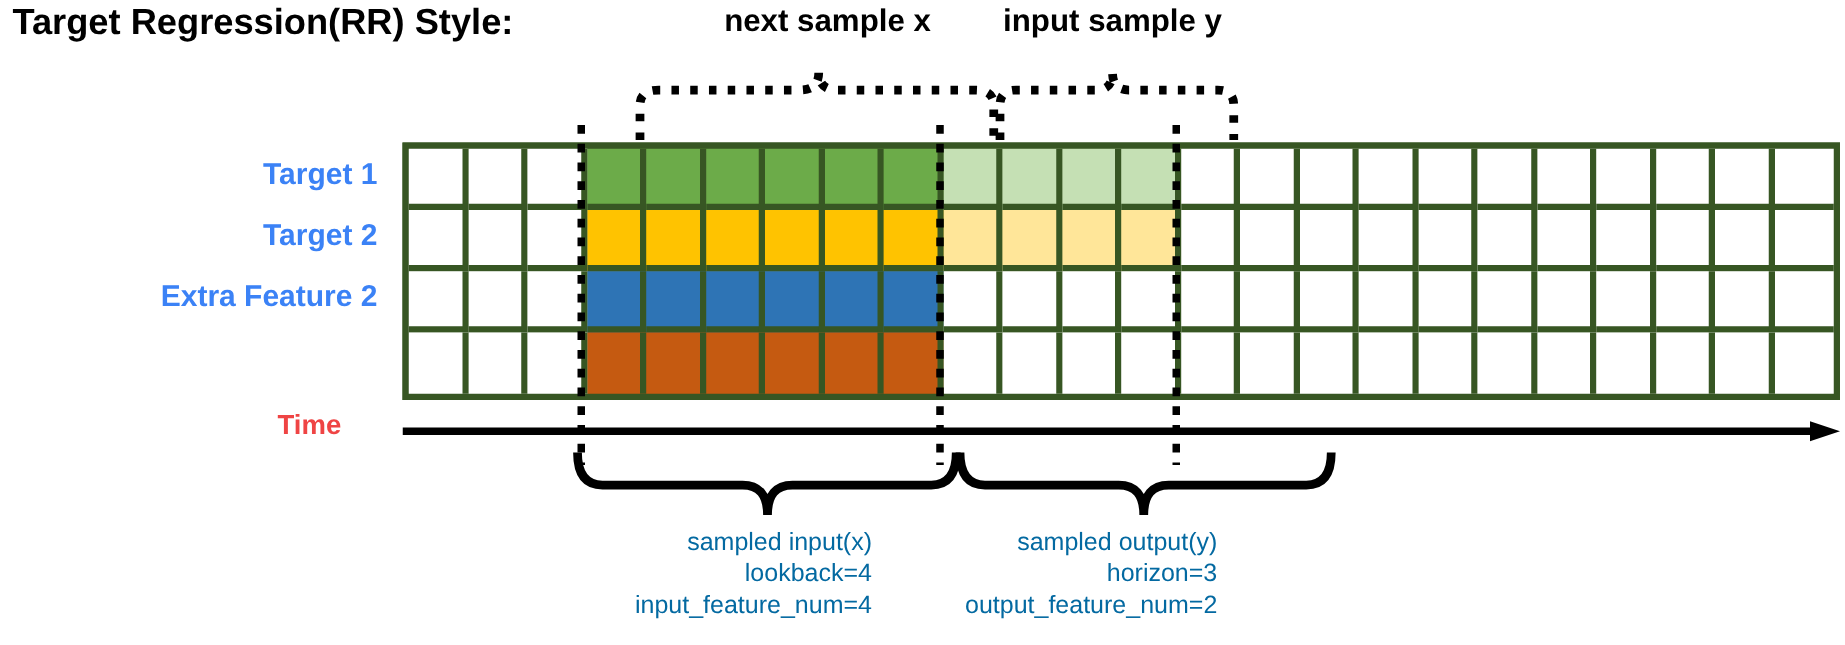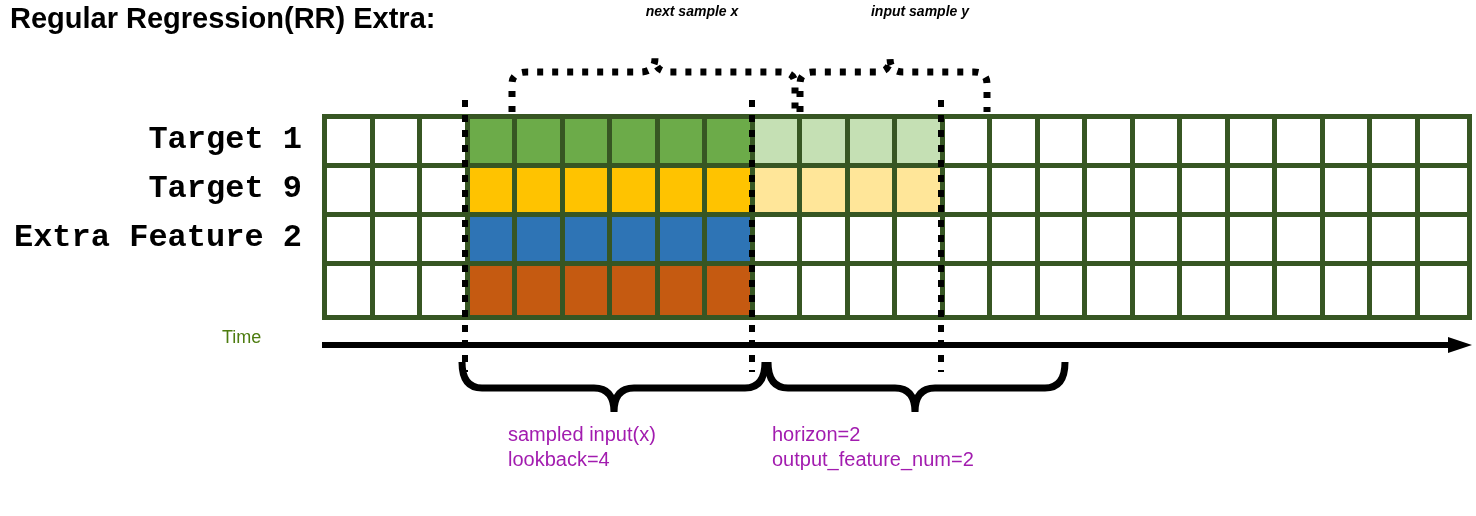--- a/index.html
+++ b/index.html
@@ -23,49 +23,46 @@
     font-weight: 700;
     color: #000000;
     letter-spacing: 0px;
     white-space: nowrap;
   }
 
   
   .sample-label {
     position: absolute;
     top: 3px;
-    font-size: 14px;
-    font-style: italic;
+    font-size: 25px;
     font-weight: 600;
     color: #000000;
     white-space: nowrap;
     transform: translateX(-50%);
-    margin-left: 30px;
   }
   #label-next-sample-x { left: 662px; }
   #label-next-sample-y { left: 890px; }
   #row-labels {
     position: absolute;
     left: 0px;
     top: 115px;
     width: 312px;
     height: 196px;
   }
   .row-label-cell {
     height: 49px;
     display: flex;
     align-items: center;
     justify-content: flex-end;
     padding-right: 10px;
     box-sizing: border-box;
-    font-size: 32px;
+    font-size: 24px;
     font-weight: 700;
-    color: #000000;
-    white-space: nowrap;
-    font-family: Liberation Mono, monospace;
+    color: #3b82f6;
+    white-space: nowrap;
   }
 
   
   #grid {
     position: absolute;
     left: 322px;
     top: 114px;
     border: 5px solid #375623;
     box-sizing: border-box;
     background: #375623;
@@ -86,23 +83,23 @@
     border-bottom: 5px solid #375623;
   }
   .grid-row:last-child .cell { border-bottom: none; }
   .grid-row .cell:last-child { border-right: none; }
 
   
   #time-label {
     position: absolute;
     left: 222px;
     top: 327px;
-    font-size: 18px;
-    font-weight: 400;
-    color: #4d7c0f;
+    font-size: 22px;
+    font-weight: 700;
+    color: #ef4444;
   }
   #time-axis {
     position: absolute;
     left: 322px;
     top: 336px;
     width: 1150px;
     height: 18px;
   }
 
   
@@ -113,39 +110,40 @@
     width: 1476px;
     height: 516px;
     pointer-events: none;
   }
 
   
   .caption {
     position: absolute;
     font-size: 20px;
     font-weight: 400;
-    color: #a21caf;
+    color: #0369a1;
     line-height: 25px;
     white-space: nowrap;
+    text-align: right;
   }
   #caption-input { left: 508px; top: 422px; }
   #caption-output { left: 772px; top: 422px; }
   .caption-line { display: block; }
 </style>
 </head>
 <body>
 
-<div id="page-title">Regular Regression(RR) Extra:</div>
+<div id="page-title">Target Regression(RR) Style:</div>
 
 <div id="label-next-sample-x" class="sample-label">next sample x</div>
 <div id="label-next-sample-y" class="sample-label">input sample y</div>
 
 <div id="row-labels">
   <div class="row-label-cell">Target 1</div>
-  <div class="row-label-cell">Target 9</div>
+  <div class="row-label-cell">Target 2</div>
   <div class="row-label-cell">Extra Feature 2</div>
 </div>
 
 <div id="grid">
     <div class="grid-row">
       <div class="cell" style="background: rgb(255, 255, 255);"></div>
       <div class="cell" style="background: rgb(255, 255, 255);"></div>
       <div class="cell" style="background: rgb(255, 255, 255);"></div>
       <div class="cell" style="background: rgb(108, 171, 73);"></div>
       <div class="cell" style="background: rgb(108, 171, 73);"></div>
@@ -267,18 +265,20 @@
   <path d="M 800,112 L 800,84 Q 800,72 813,72 L 877,72 Q 890,72 890,58 Q 890,72 903,72 L 974,72 Q 987,72 987,84 L 987,112" fill="none" stroke="#000" stroke-width="7" stroke-dasharray="6 9" stroke-linecap="butt"></path>
 
   <path d="M 462,362 Q 462,388 482,388 L 594,388 Q 614,388 614,412 Q 614,388 634,388 L 745,388 Q 765,388 765,362" fill="none" stroke="#000" stroke-width="7" stroke-linecap="butt"></path>
 
   <path d="M 768,362 Q 768,388 788,388 L 895,388 Q 915,388 915,412 Q 915,388 935,388 L 1045,388 Q 1065,388 1065,362" fill="none" stroke="#000" stroke-width="7" stroke-linecap="butt"></path>
 </svg>
 
 <div id="caption-input" class="caption">
   <span class="caption-line">sampled input(x)</span>
   <span class="caption-line">lookback=4</span>
+  <span class="caption-line">input_feature_num=4</span>
 </div>
 
 <div id="caption-output" class="caption">
-  <span class="caption-line">horizon=2</span>
+  <span class="caption-line">sampled output(y)</span>
+  <span class="caption-line">horizon=3</span>
   <span class="caption-line">output_feature_num=2</span>
 </div>
 
 </body></html>

